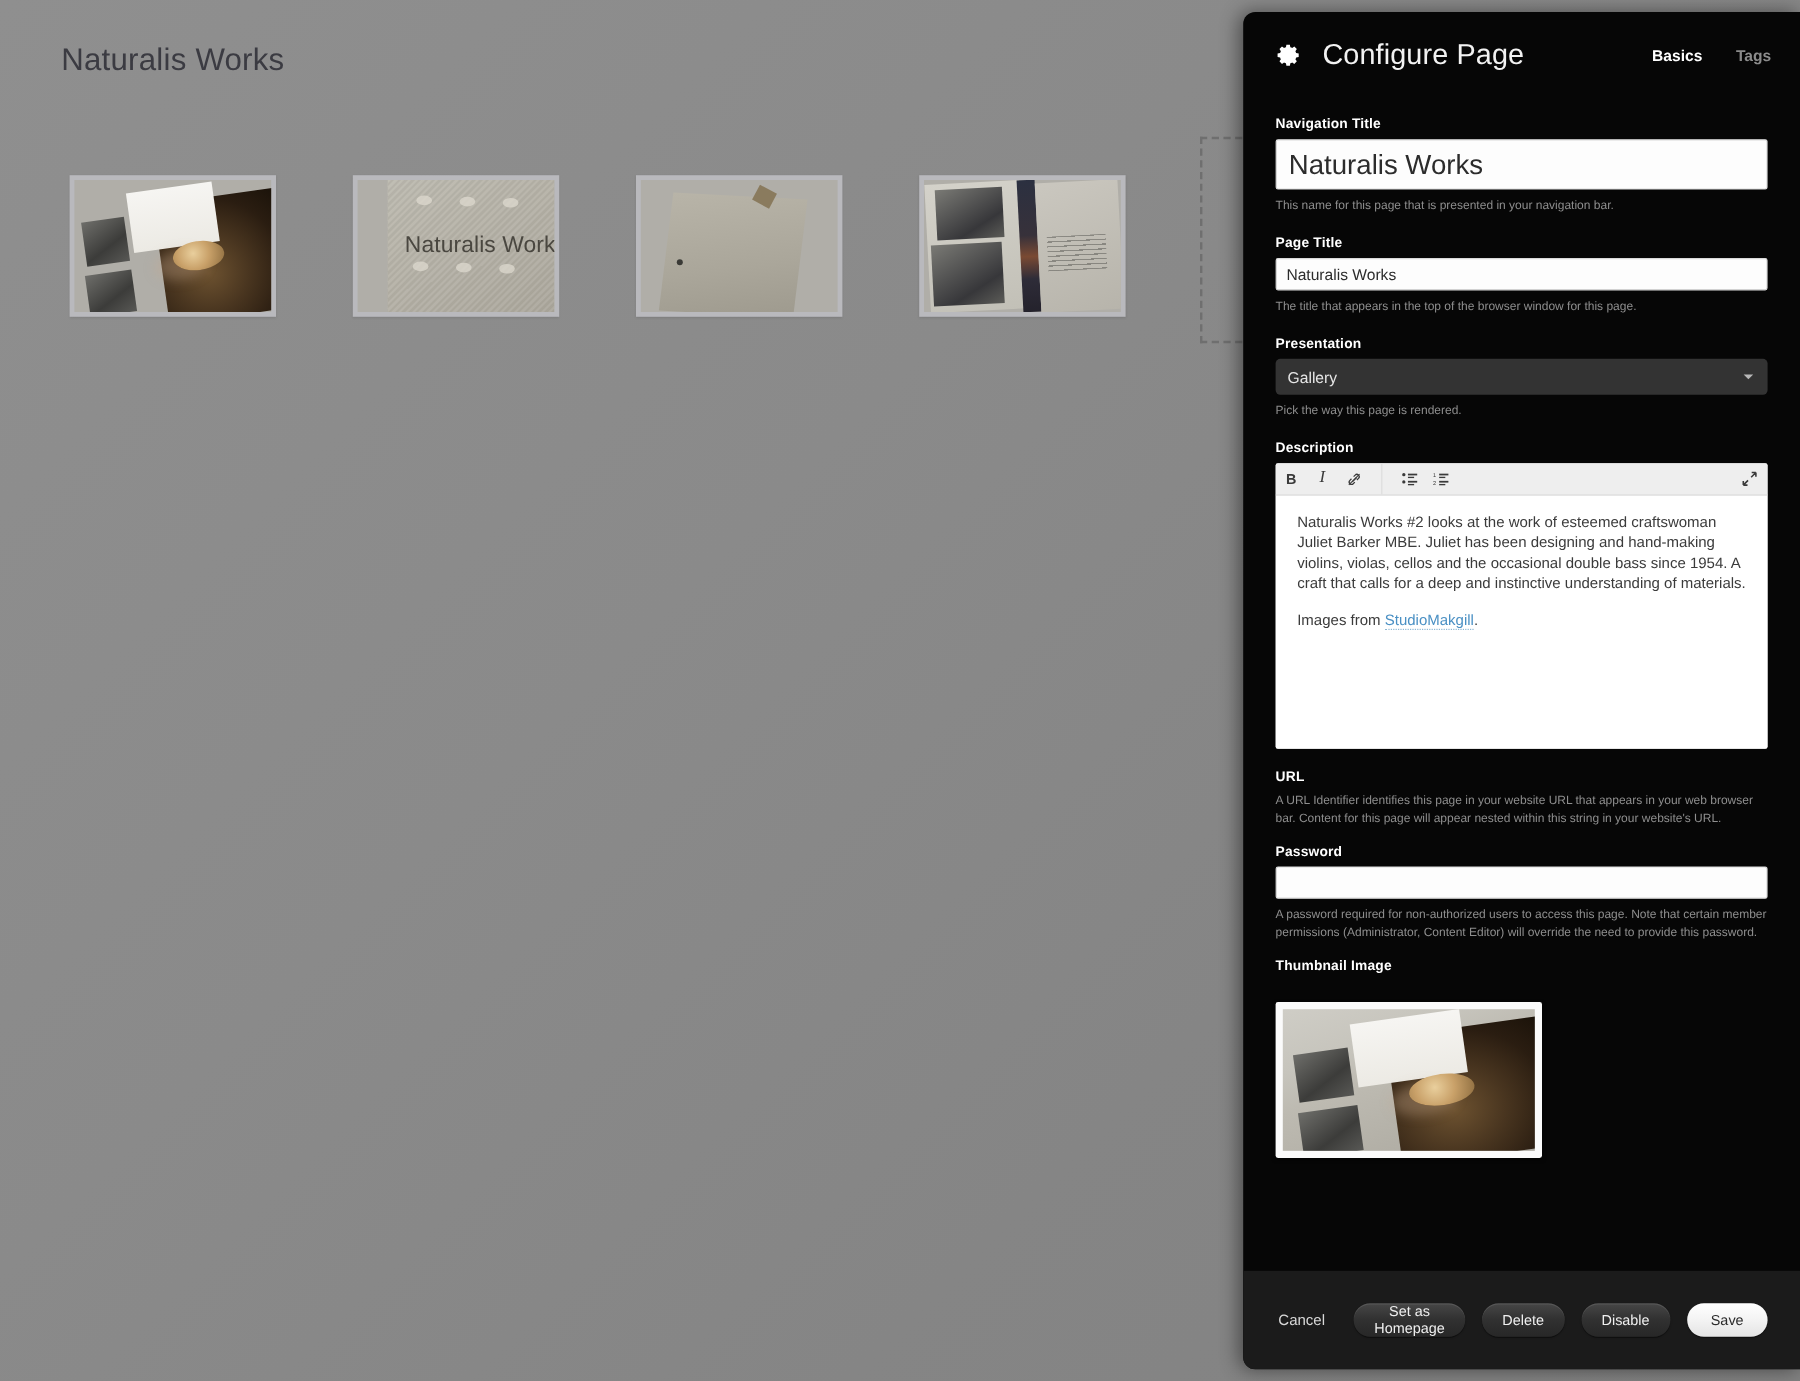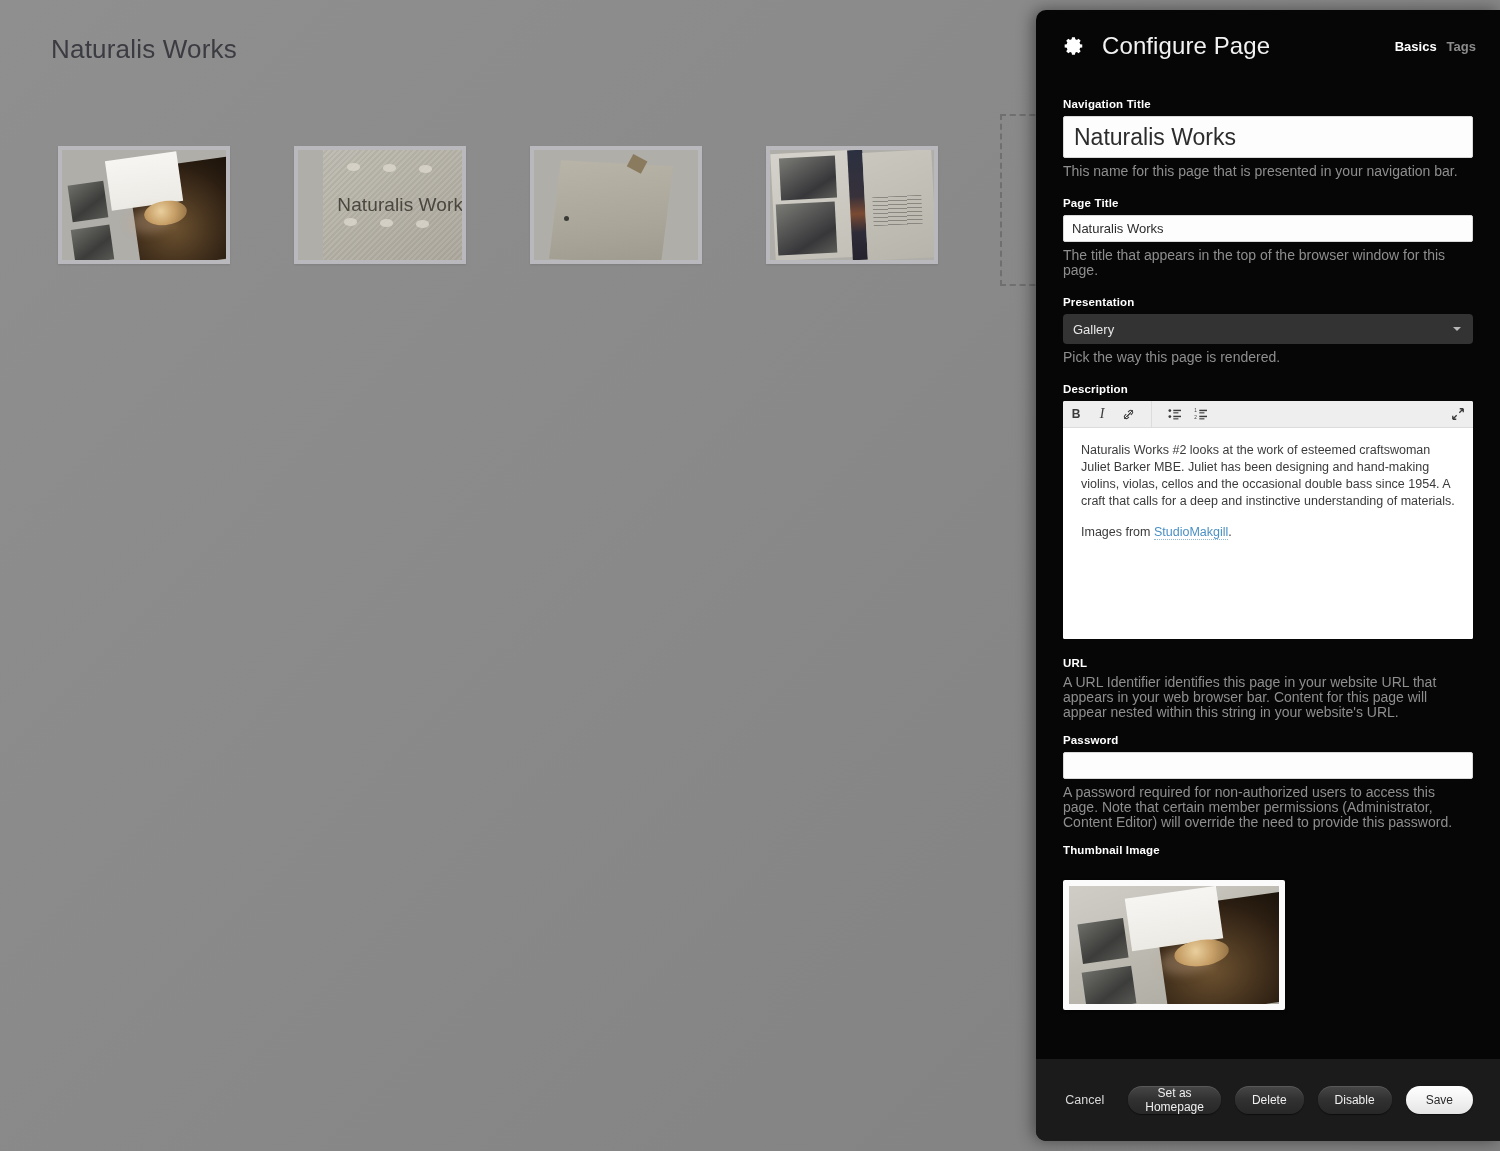--- a/index.html
+++ b/index.html
@@ -144,40 +144,40 @@
     padding: 0 24px 0 27px;
   }
   #gear-icon { width: 22px; height: 22px; flex: 0 0 auto; }
   #panel-title {
     margin-left: 17px;
     font-size: 24px;
     color: #f2f2f2;
     font-weight: 400;
     letter-spacing: .1px;
   }
-  #header-tabs { margin-left: auto; display: flex; gap: 10px; }
+  #header-tabs { margin-left: auto; display: flex; gap: 28px; }
   .tab { font-size: 13px; color: #8b8b8b; font-weight: bold; }
   .tab.active { color: #ffffff; }
 
   #panel-body {
     padding: 16px 27px 0 27px;
     height: 1005px;
     overflow: hidden;
   }
 
   .field { margin-bottom: 0; }
   .flabel {
     font-size: 11.5px;
     color: #ffffff;
     font-weight: bold;
     letter-spacing: .15px;
     margin-bottom: 6px;
   }
   .fhelp {
-    font-size: 14px;
+    font-size: 10px;
     color: #8e8e8e;
     line-height: 15px;
     margin-top: 6px;
   }
   .fhelp b { color: #e8e8e8; }
 
   input.txt {
     width: 100%;
     background: #fdfdfd;
     border: 1px solid #d9d9d9;

